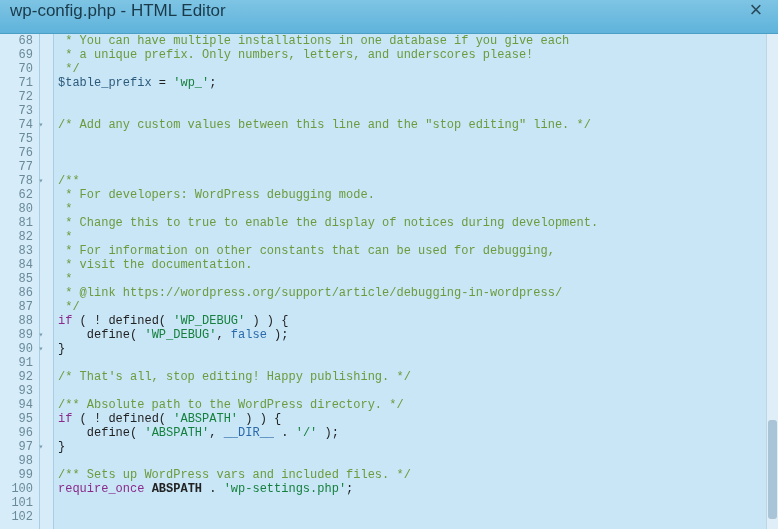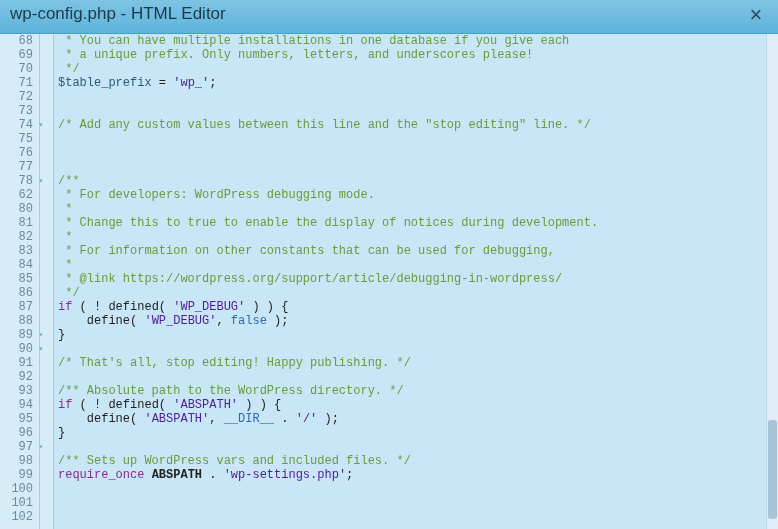--- a/index.html
+++ b/index.html
@@ -6,22 +6,22 @@
   html, body {
     width: 778px; height: 529px;
     font-family: "Segoe UI", Tahoma, sans-serif;
     background: #e8f4fc;
     overflow: hidden;
   }
   .titlebar {
     height: 34px;
     background: linear-gradient(to bottom, #7ec4e4, #5fb3db);
     display: flex;
-    align-items: flex-start;
-    padding: 4px 10px;
+    align-items: flex-end;
+    padding: 12px 10px;
     position: relative;
     color: #1a3a4a;
     font-size: 17px;
     border-bottom: 1px solid #4a9fc7;
   }
   .titlebar .title { flex: 1; }
   .titlebar .close {
     font-size: 22px;
     color: #2a4a5a;
     cursor: pointer;
@@ -70,21 +70,21 @@
     overflow: hidden;
     position: relative;
   }
   .code-line {
     height: 14px;
     white-space: pre;
     color: #222;
   }
   .tok-comment { color: #6a9b3c; }
   .tok-var     { color: #2c5a7a; }
-  .tok-string  { color: #4c1d95; }
+  .tok-string  { color: #15803d; }
   .tok-keyword { color: #8a2a8a; }
   .tok-const   { color: #2a6aaa; }
   .tok-punc    { color: #222; }
   .tok-func    { color: #222; }
   .tok-id      { color: #222; font-weight: bold; text-align: right; }
   .scrollbar {
     position: absolute;
     right: 0;
     top: 0;
     width: 12px;
@@ -159,20 +159,21 @@
       <div class="code-line"><span class="tok-comment">/* Add any custom values between this line and the "stop editing" line. */</span></div>
       <div class="code-line"></div>
       <div class="code-line"></div>
       <div class="code-line"></div>
       <div class="code-line"><span class="tok-comment">/**</span></div>
       <div class="code-line"><span class="tok-comment"> * For developers: WordPress debugging mode.</span></div>
       <div class="code-line"><span class="tok-comment"> *</span></div>
       <div class="code-line"><span class="tok-comment"> * Change this to true to enable the display of notices during development.</span></div>
       <div class="code-line"><span class="tok-comment"> *</span></div>
       <div class="code-line"><span class="tok-comment"> * For information on other constants that can be used for debugging,</span></div>
+      <div class="code-line"><span class="tok-comment"> * visit the documentation.</span></div>
       <div class="code-line"><span class="tok-comment"> *</span></div>
       <div class="code-line"><span class="tok-comment"> * @link https://wordpress.org/support/article/debugging-in-wordpress/</span></div>
       <div class="code-line"><span class="tok-comment"> */</span></div>
       <div class="code-line"><span class="tok-keyword">if</span><span class="tok-punc"> ( ! </span><span class="tok-func">defined</span><span class="tok-punc">( </span><span class="tok-string">'WP_DEBUG'</span><span class="tok-punc"> ) ) {</span></div>
       <div class="code-line"><span class="tok-punc">    </span><span class="tok-func">define</span><span class="tok-punc">( </span><span class="tok-string">'WP_DEBUG'</span><span class="tok-punc">, </span><span class="tok-const">false</span><span class="tok-punc"> );</span></div>
       <div class="code-line"><span class="tok-punc">}</span></div>
       <div class="code-line"></div>
       <div class="code-line"><span class="tok-comment">/* That's all, stop editing! Happy publishing. */</span></div>
       <div class="code-line"></div>
       <div class="code-line"><span class="tok-comment">/** Absolute path to the WordPress directory. */</span></div>

